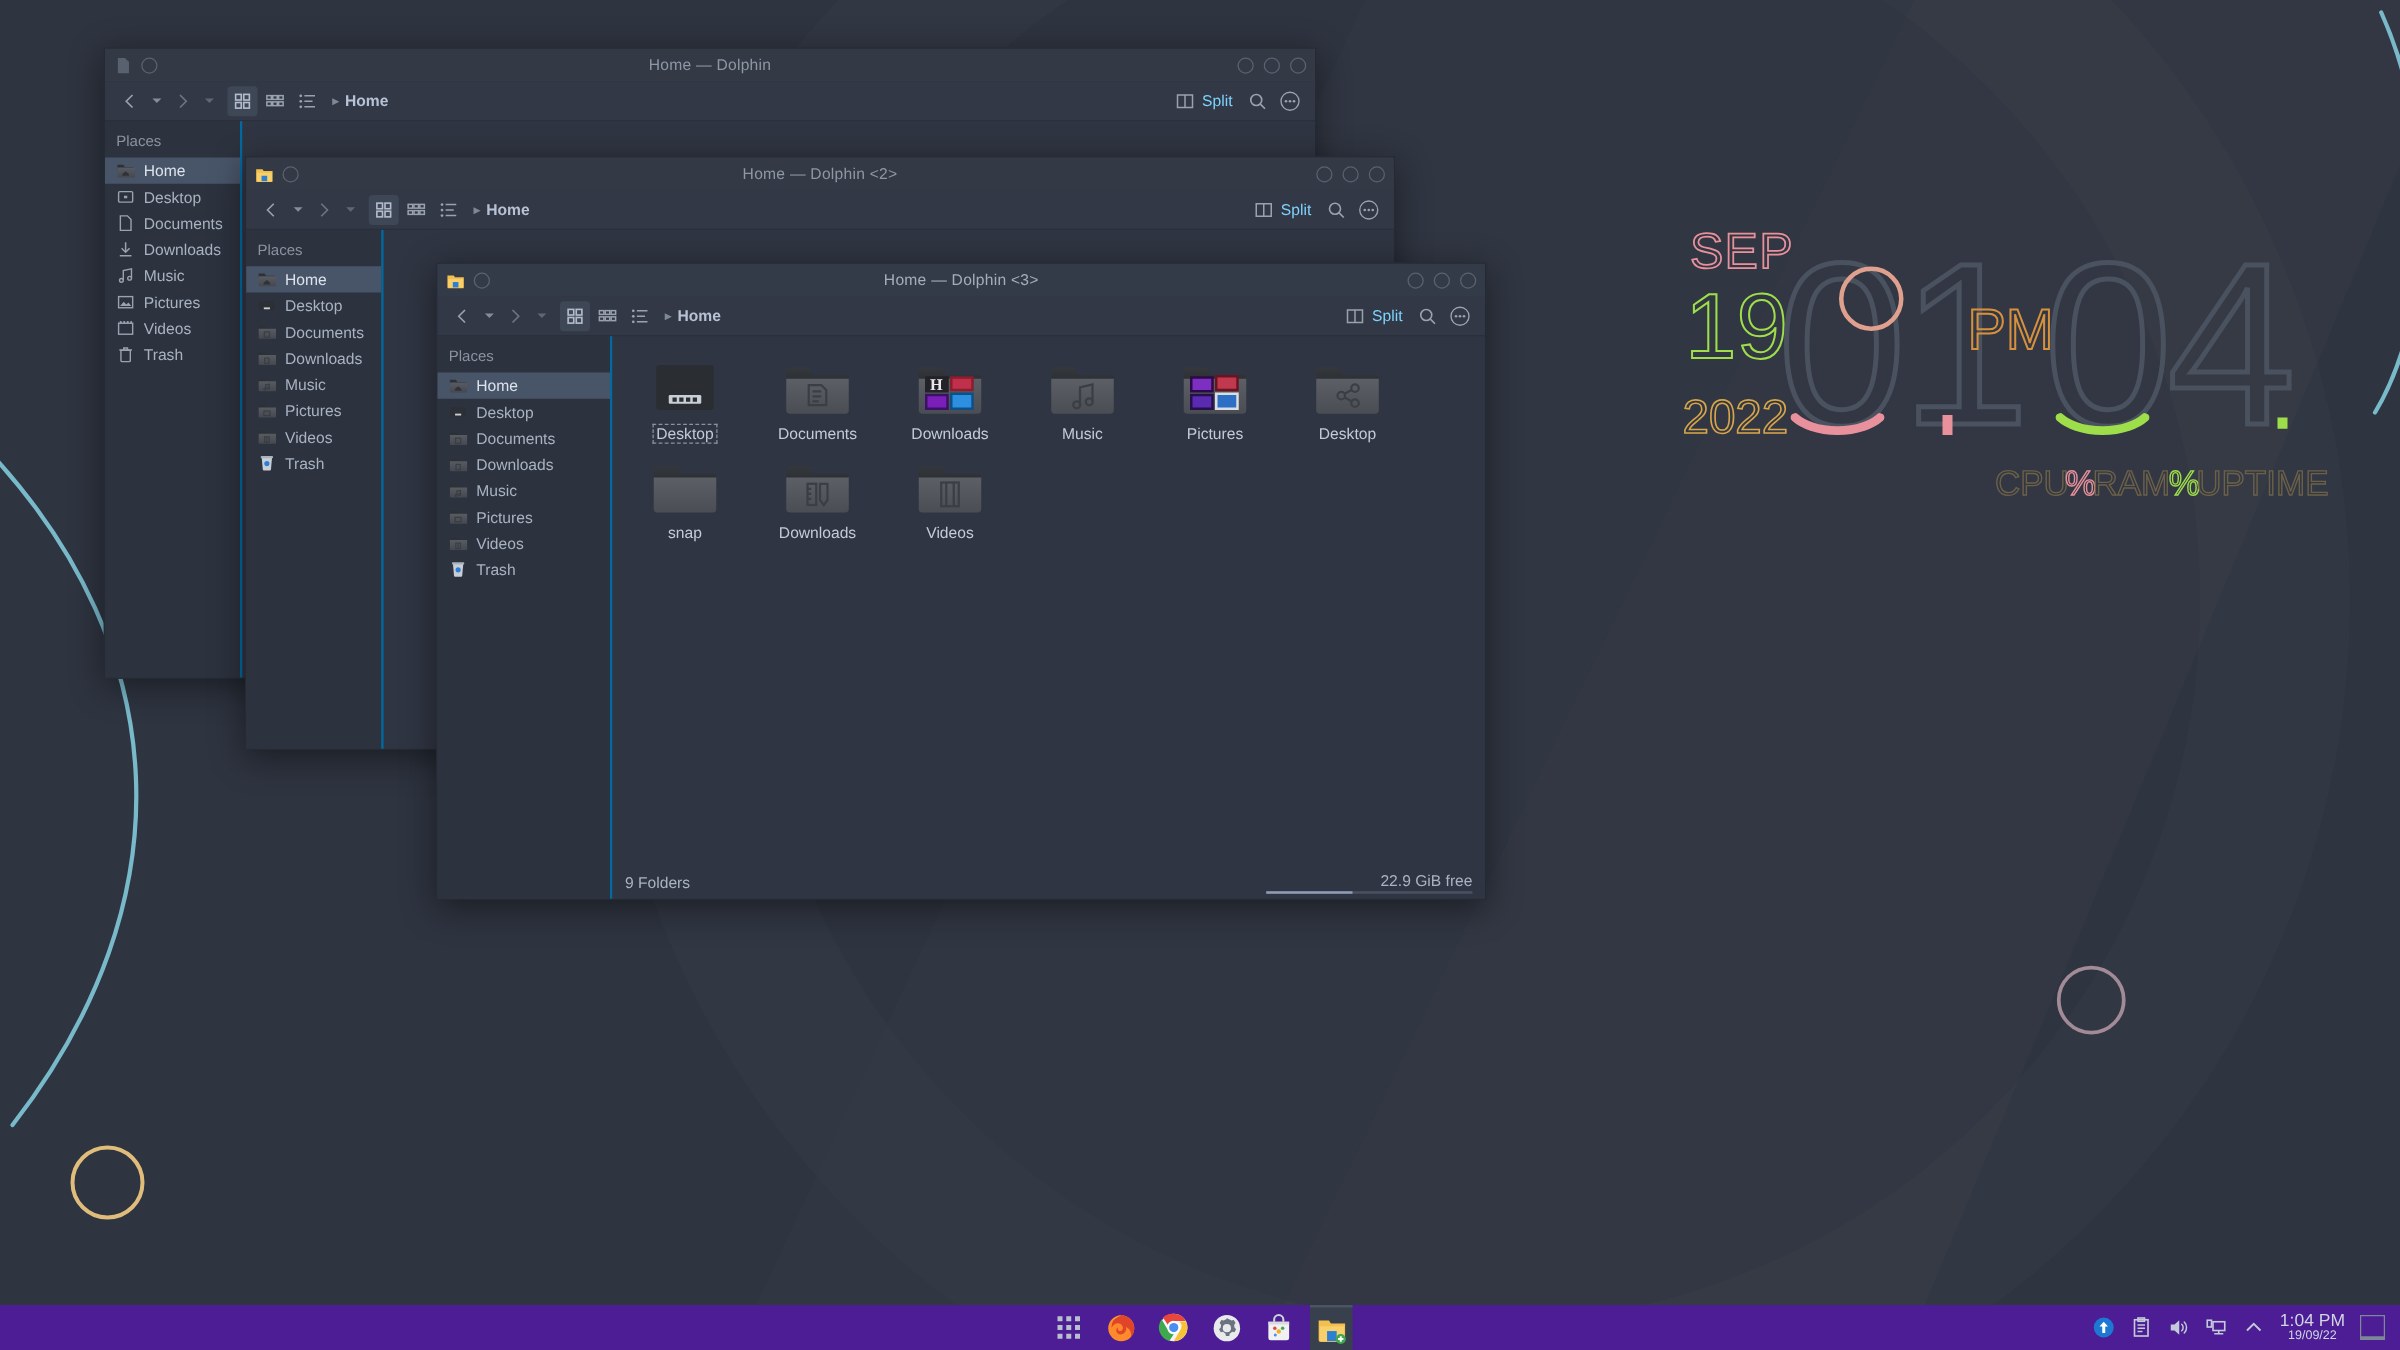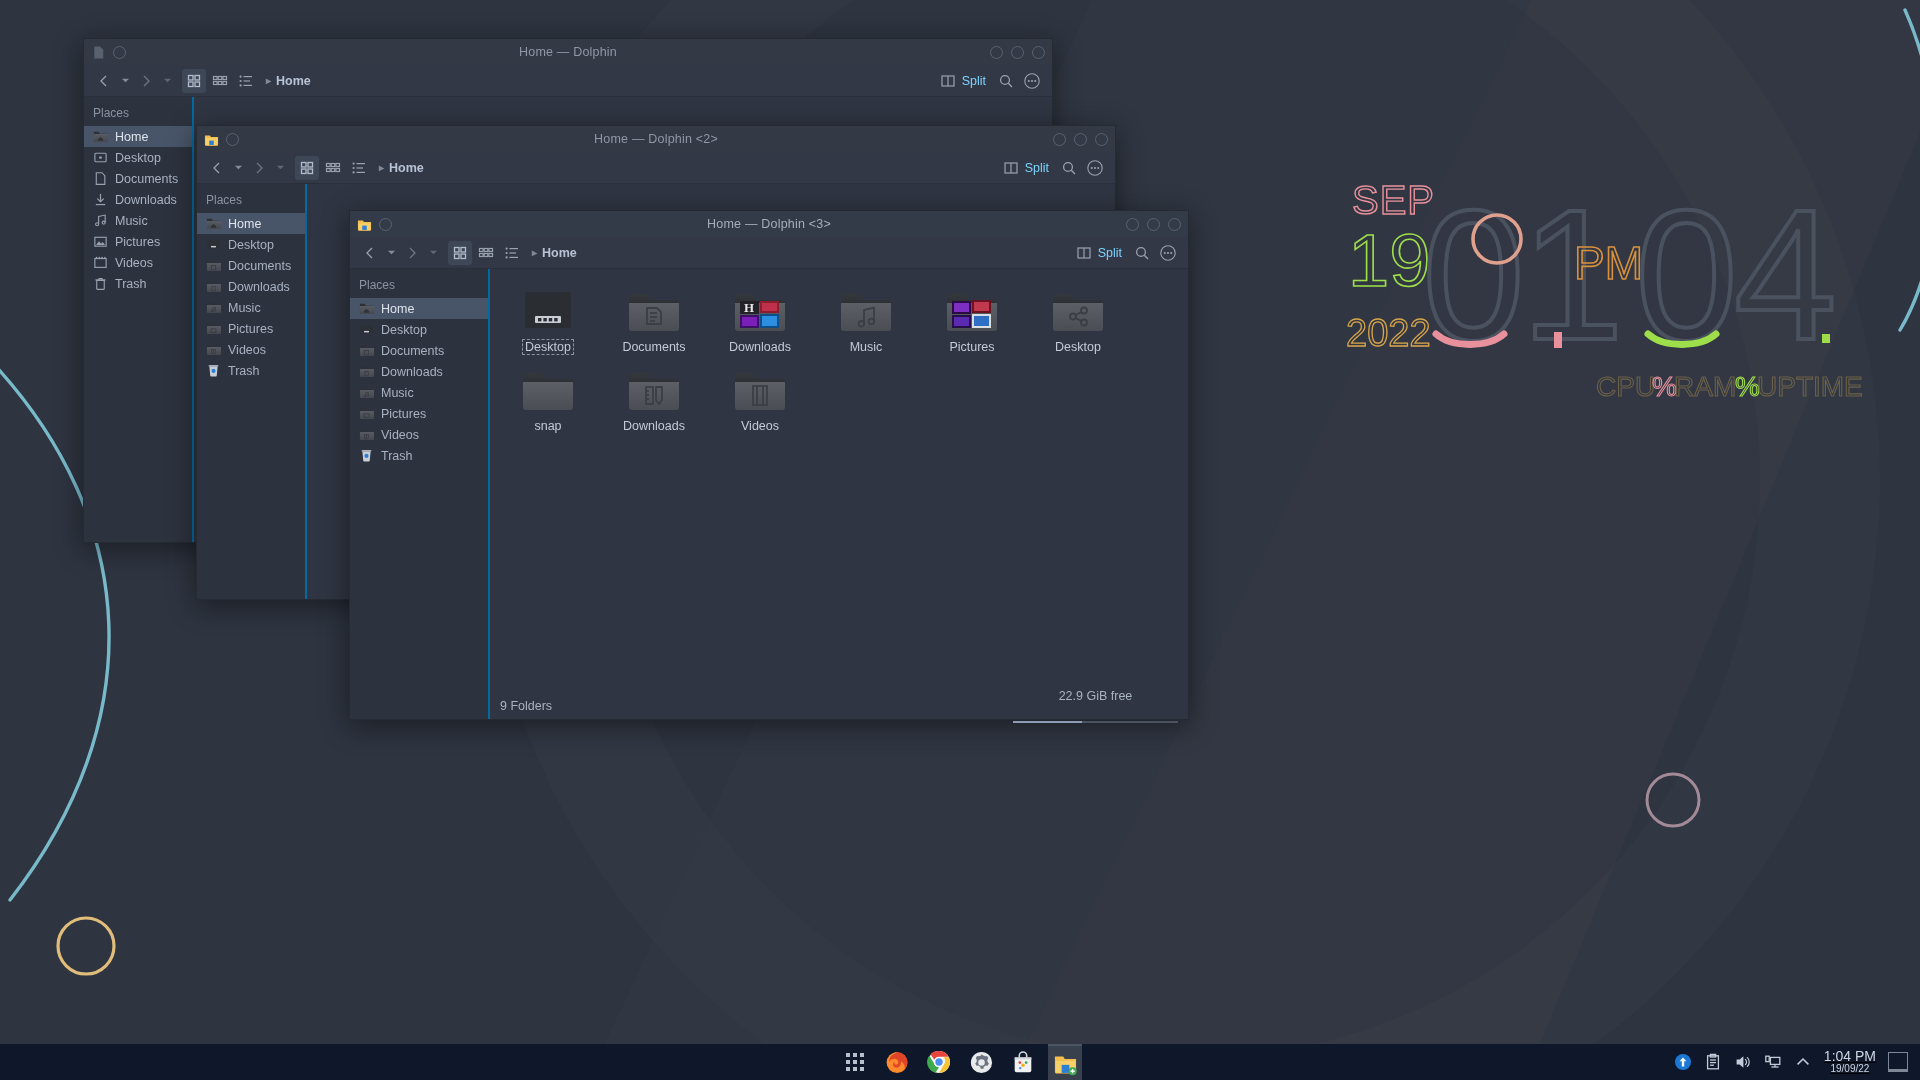--- a/index.html
+++ b/index.html
@@ -114,29 +114,29 @@
     white-space:nowrap;
   }
   .fitem.selected .lbl { outline:1px dashed #8a93a3; padding:0 2px;}
 
   .statusbar {
     flex:0 0 26px; height:26px;
     display:flex; align-items:center;
     color:#aab3c1; font-size:12.5px;
     padding:0 10px; position:relative;
   }
-  .free-wrap { margin-left:auto; width:165px; text-align:center; position:relative; padding-bottom:20px;}
+  .free-wrap { margin-left:auto; width:165px; text-align:right; position:relative; padding-bottom:3px;}
   .free-bar { position:absolute; left:0; bottom:0; height:2px; width:100%; background:#4a5161; }
   .free-bar i { position:absolute; left:0; top:0; bottom:0; width:42%; background:#8e9cb5; }
 
   
   #taskbar {
     position:absolute; left:0; right:0; bottom:0; height:36px;
-    background:#0f172a;
-    display:flex; align-items:center;text-decoration:underline;
+    background:#4c1d95;
+    display:flex; align-items:center;
   }
   #tb-center {
     position:absolute; left:50%; transform:translateX(-50%);
     display:flex; align-items:center; gap:8px; height:36px;
   }
   .tbitem {
     width:34px; height:34px;
     display:flex; align-items:center; justify-content:center;
   }
   .tbitem.running { background:#39404d; height:36px; border-top:2px solid #4b5462;}

